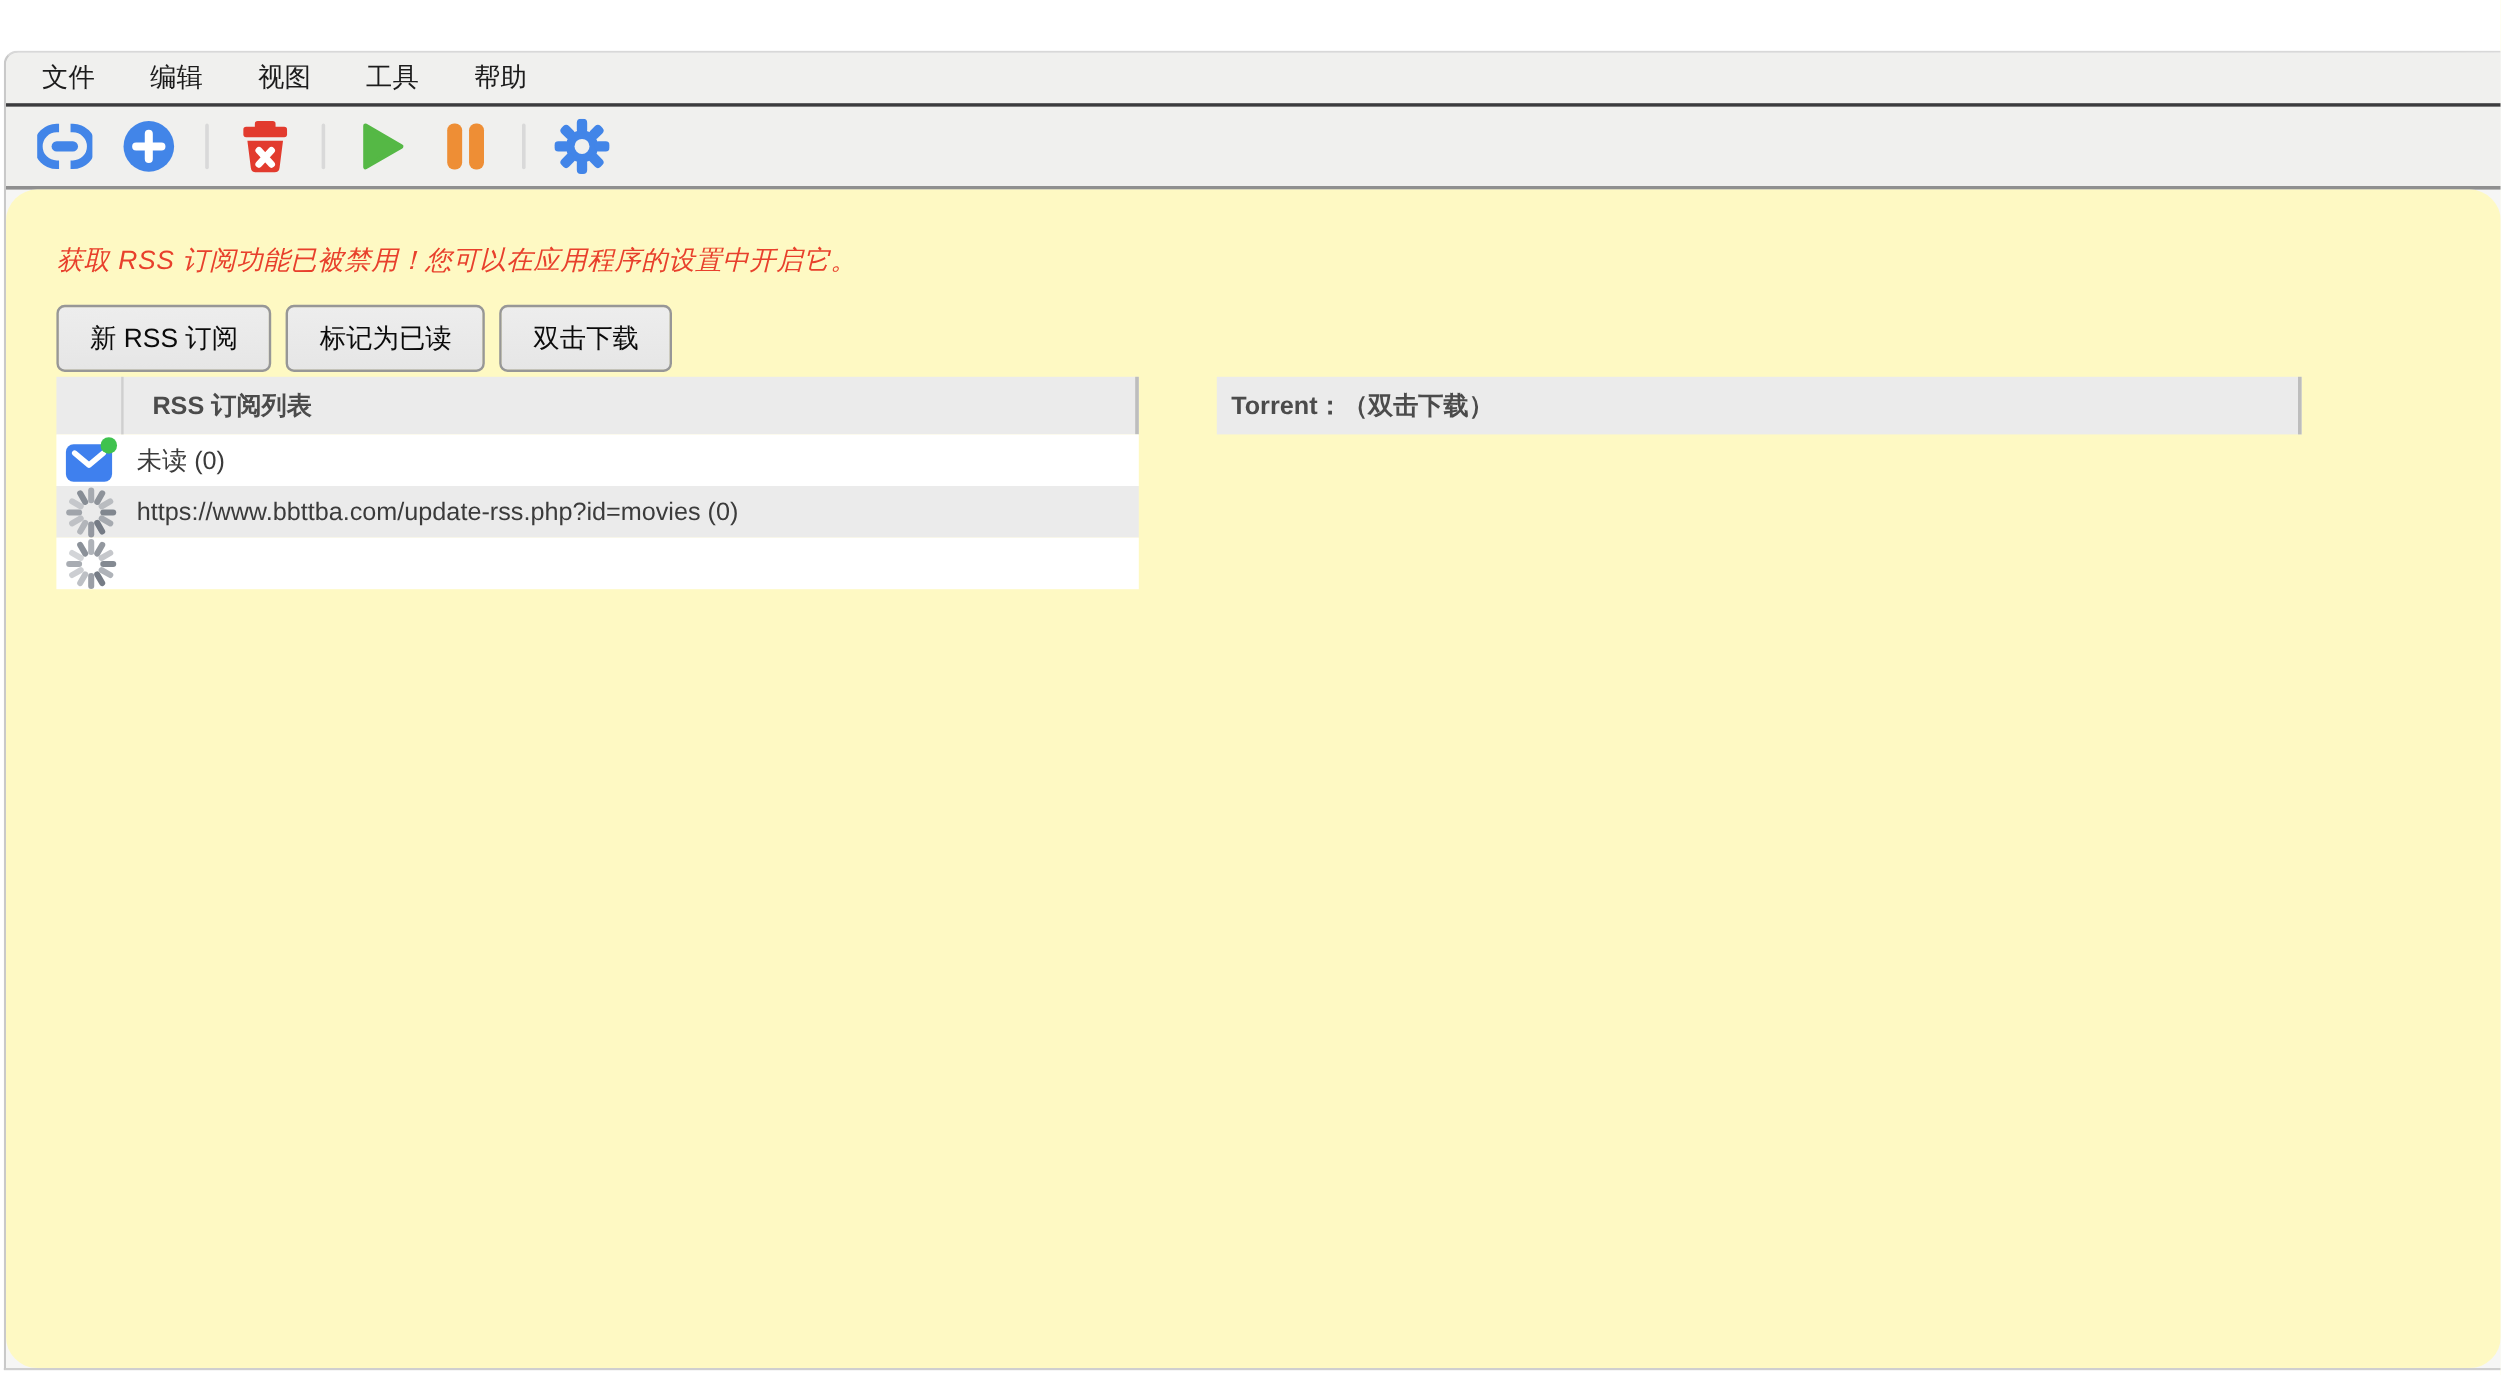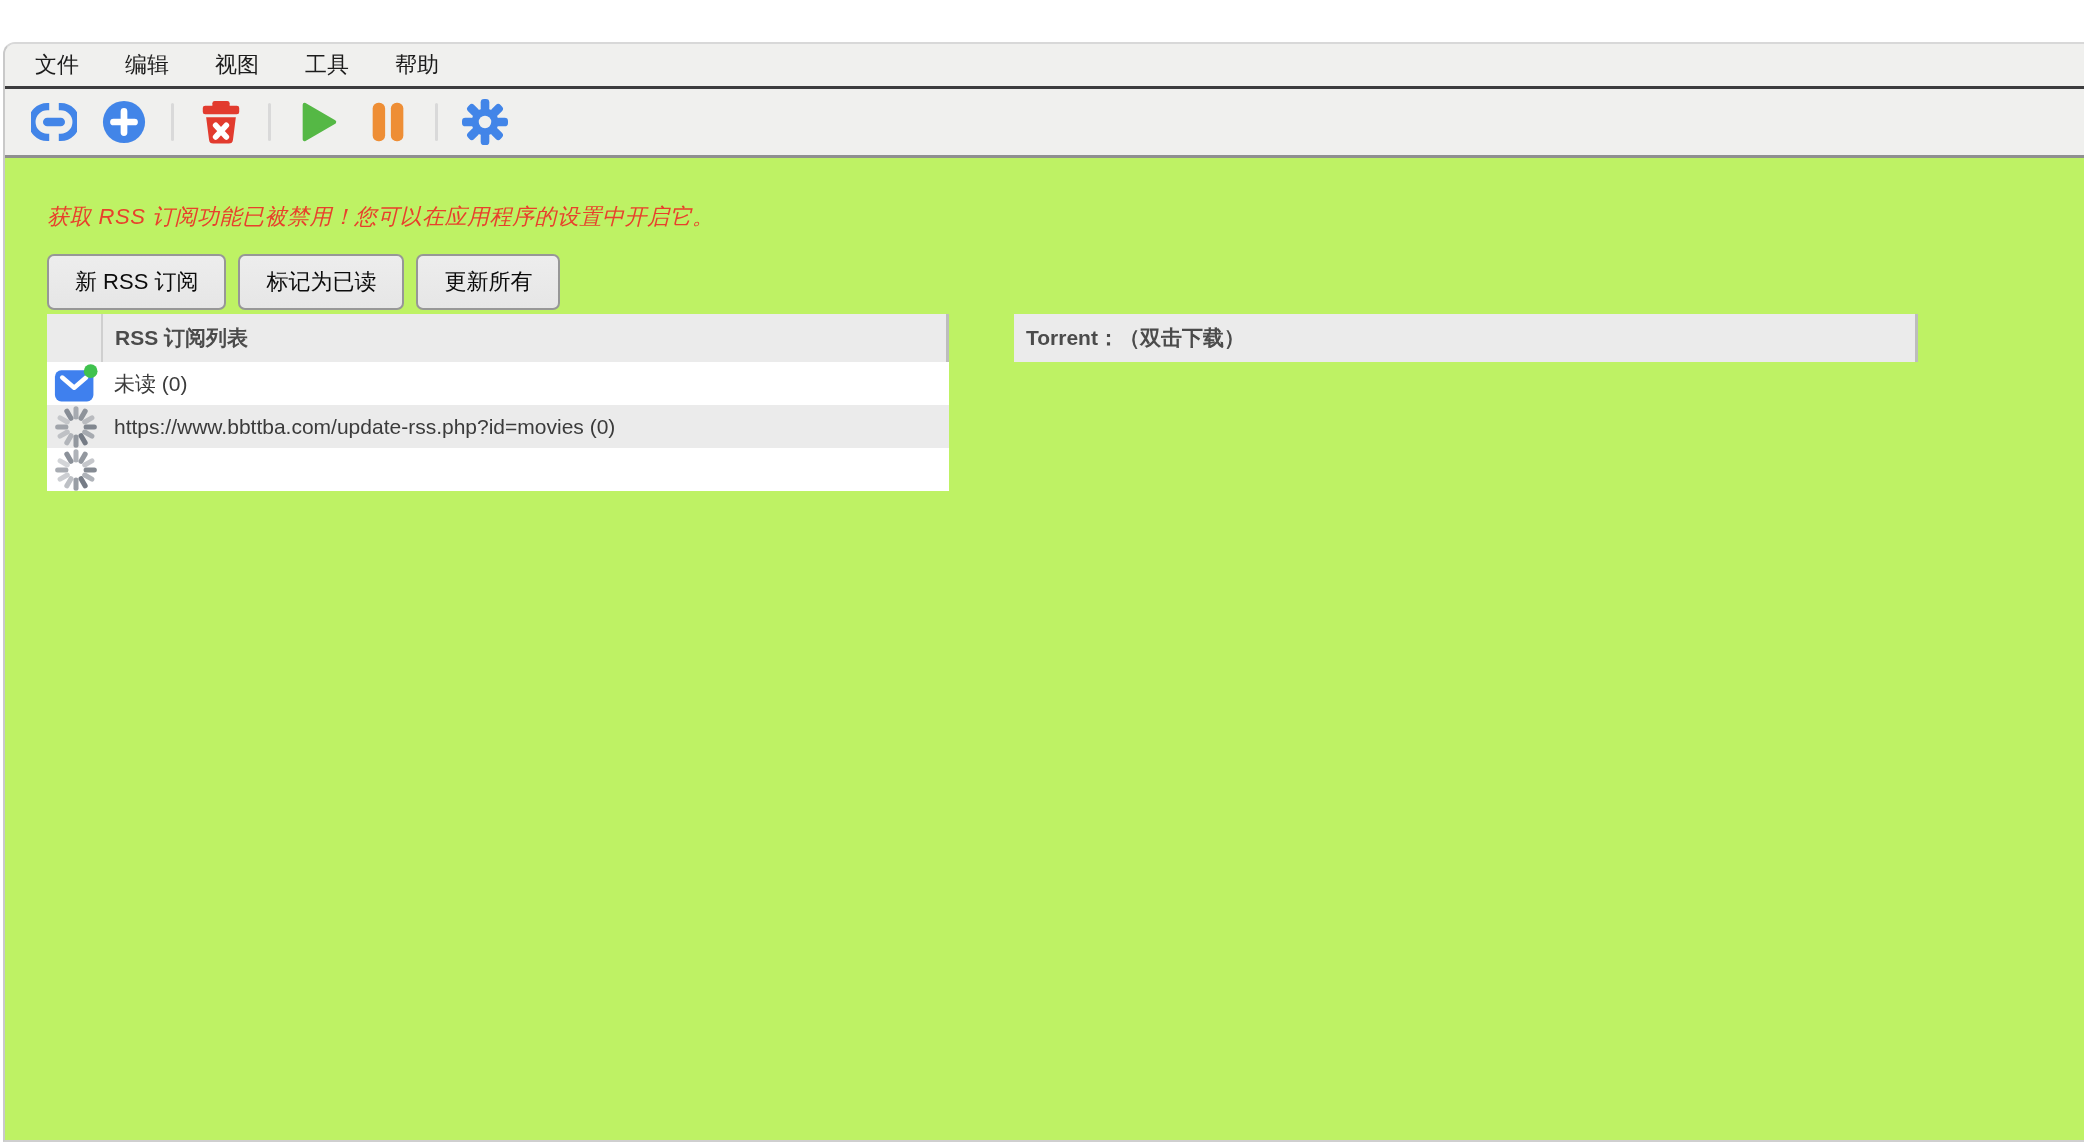--- a/index.html
+++ b/index.html
@@ -38,21 +38,21 @@
   }
   .tool-btn{
     width:46px;height:46px;margin-right:24px;
     background:none;border:none;padding:0;cursor:default;
     display:flex;align-items:center;justify-content:center;
   }
   .tool-btn svg{width:46px;height:46px;display:block;}
   .tool-sep{width:3px;height:38px;background:#d9d9d9;border-radius:2px;margin-right:24px;}
   .toolbar-divider{height:3px;background:#8f8f8f;flex:0 0 auto;}
   
-  .content{position:relative;flex:1 1 auto;background:#bef264;}
+  .content{position:relative;flex:1 1 auto;background:#fef9c3;border-radius:26px;}
   .notice{
     position:absolute;left:42px;top:44px;margin:0;
     font-size:22px;font-style:italic;color:#e8402c;letter-spacing:.5px;
   }
   .actions{position:absolute;left:42px;top:96px;display:flex;gap:12px;}
   .action-btn{
     height:56px;padding:0 26px;
     font-size:22px;color:#0b0b0b;
     font-family:"Liberation Sans","DejaVu Sans",sans-serif;
     background:linear-gradient(#ededed,#e6e6e6);
@@ -62,21 +62,21 @@
   
   .panel-header{
     height:48px;background:#ebebeb;
     display:flex;align-items:center;
     font-weight:bold;font-size:21px;color:#4b4b4b;
     border-right:3px solid #bdbdbd;
     box-sizing:border-box;
   }
   .feeds-panel{position:absolute;left:42px;top:156px;width:902px;}
   .icon-col-header{width:56px;height:100%;border-right:2px solid #cfcfcf;box-sizing:border-box;flex:0 0 auto;}
-  .header-label{padding-left:12px;}
+  .header-label{padding-left:24px;}
   .feed-list{list-style:none;margin:0;padding:0;}
   .feed-row{height:43px;background:#ffffff;display:flex;align-items:center;}
   .feed-row.alt{background:#ebebeb;}
   .feed-icon{margin-left:7px;width:44px;height:44px;flex:0 0 auto;display:flex;align-items:center;justify-content:center;}
   .feed-icon svg{width:44px;height:44px;display:block;}
   .feed-label{margin-left:16px;font-size:21px;color:#3b3b3b;white-space:nowrap;}
   .splitter{position:absolute;left:944px;top:156px;width:21px;height:210px;}
   .articles-panel{position:absolute;left:1009px;top:156px;width:904px;}
   .articles-panel .panel-header{padding-left:12px;}
 </style>
@@ -161,21 +161,21 @@
   </div>
   <div class="toolbar-divider"></div>
 
   <main class="content">
 
     <p class="notice">获取 RSS 订阅功能已被禁用！您可以在应用程序的设置中开启它。</p>
 
     <div class="actions">
       <button class="action-btn">新 RSS 订阅</button>
       <button class="action-btn">标记为已读</button>
-      <button class="action-btn">更新所有</button>
+      <button class="action-btn">双击下载</button>
     </div>
 
     <section class="feeds-panel">
       <header class="panel-header">
         <div class="icon-col-header"></div>
         <div class="header-label">RSS 订阅列表</div>
       </header>
       <ul class="feed-list">
 
         <li class="feed-row">

